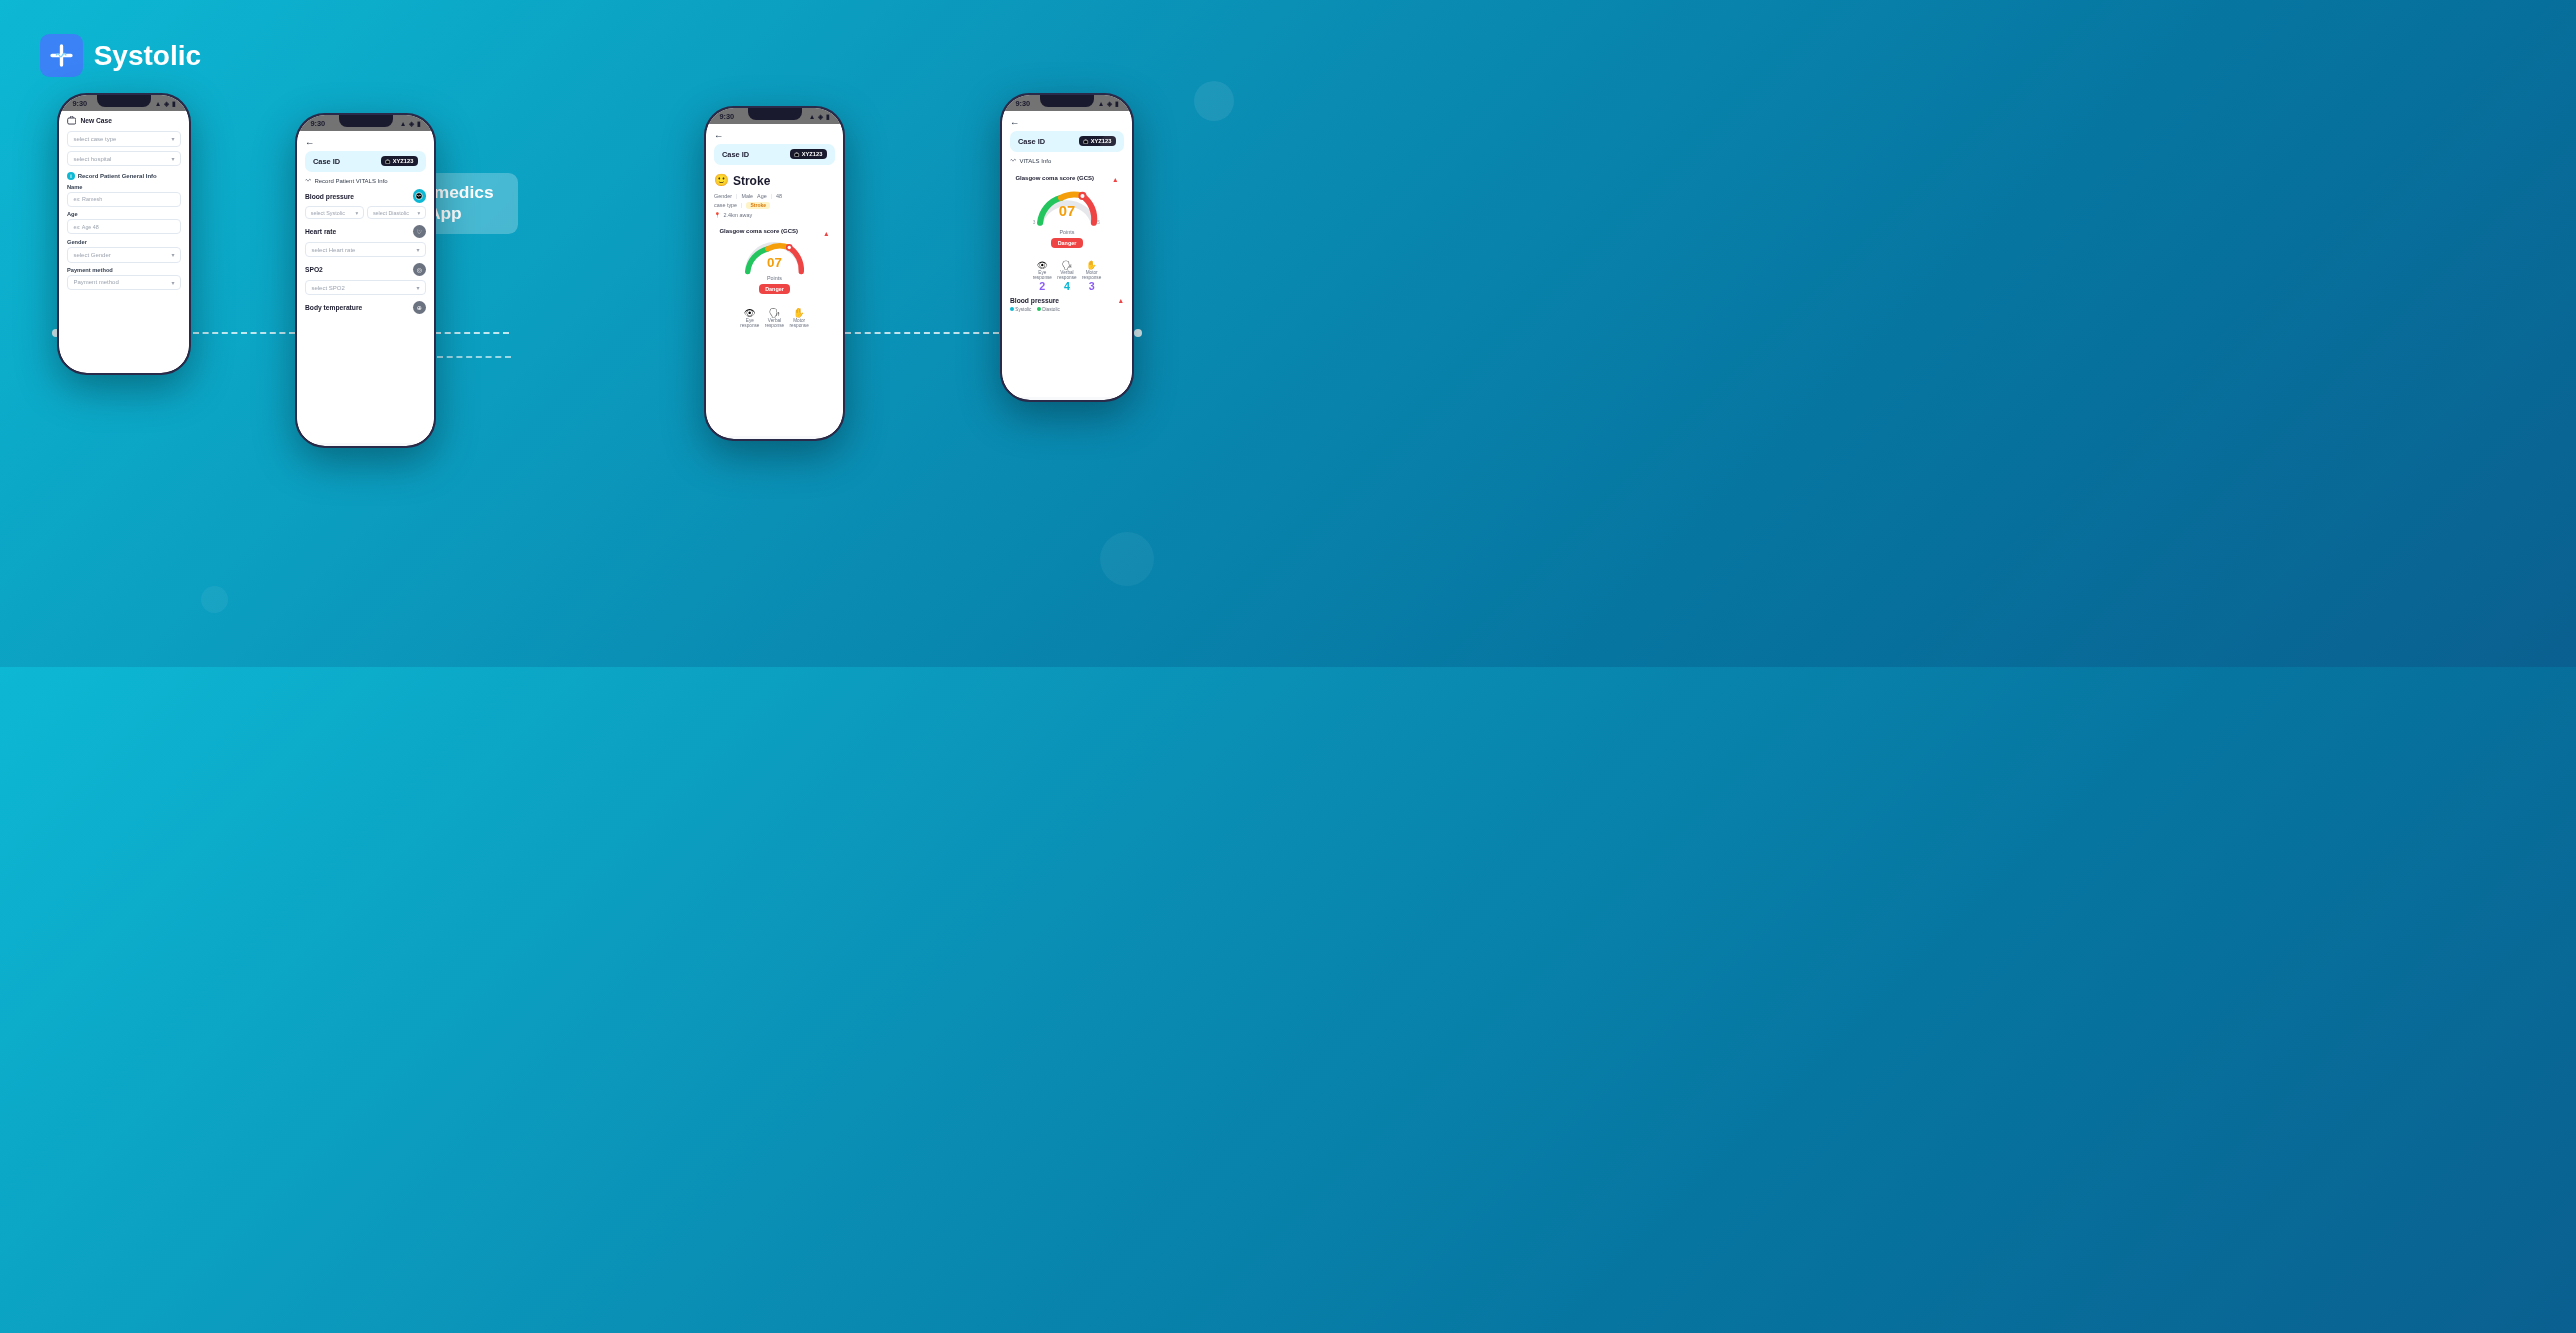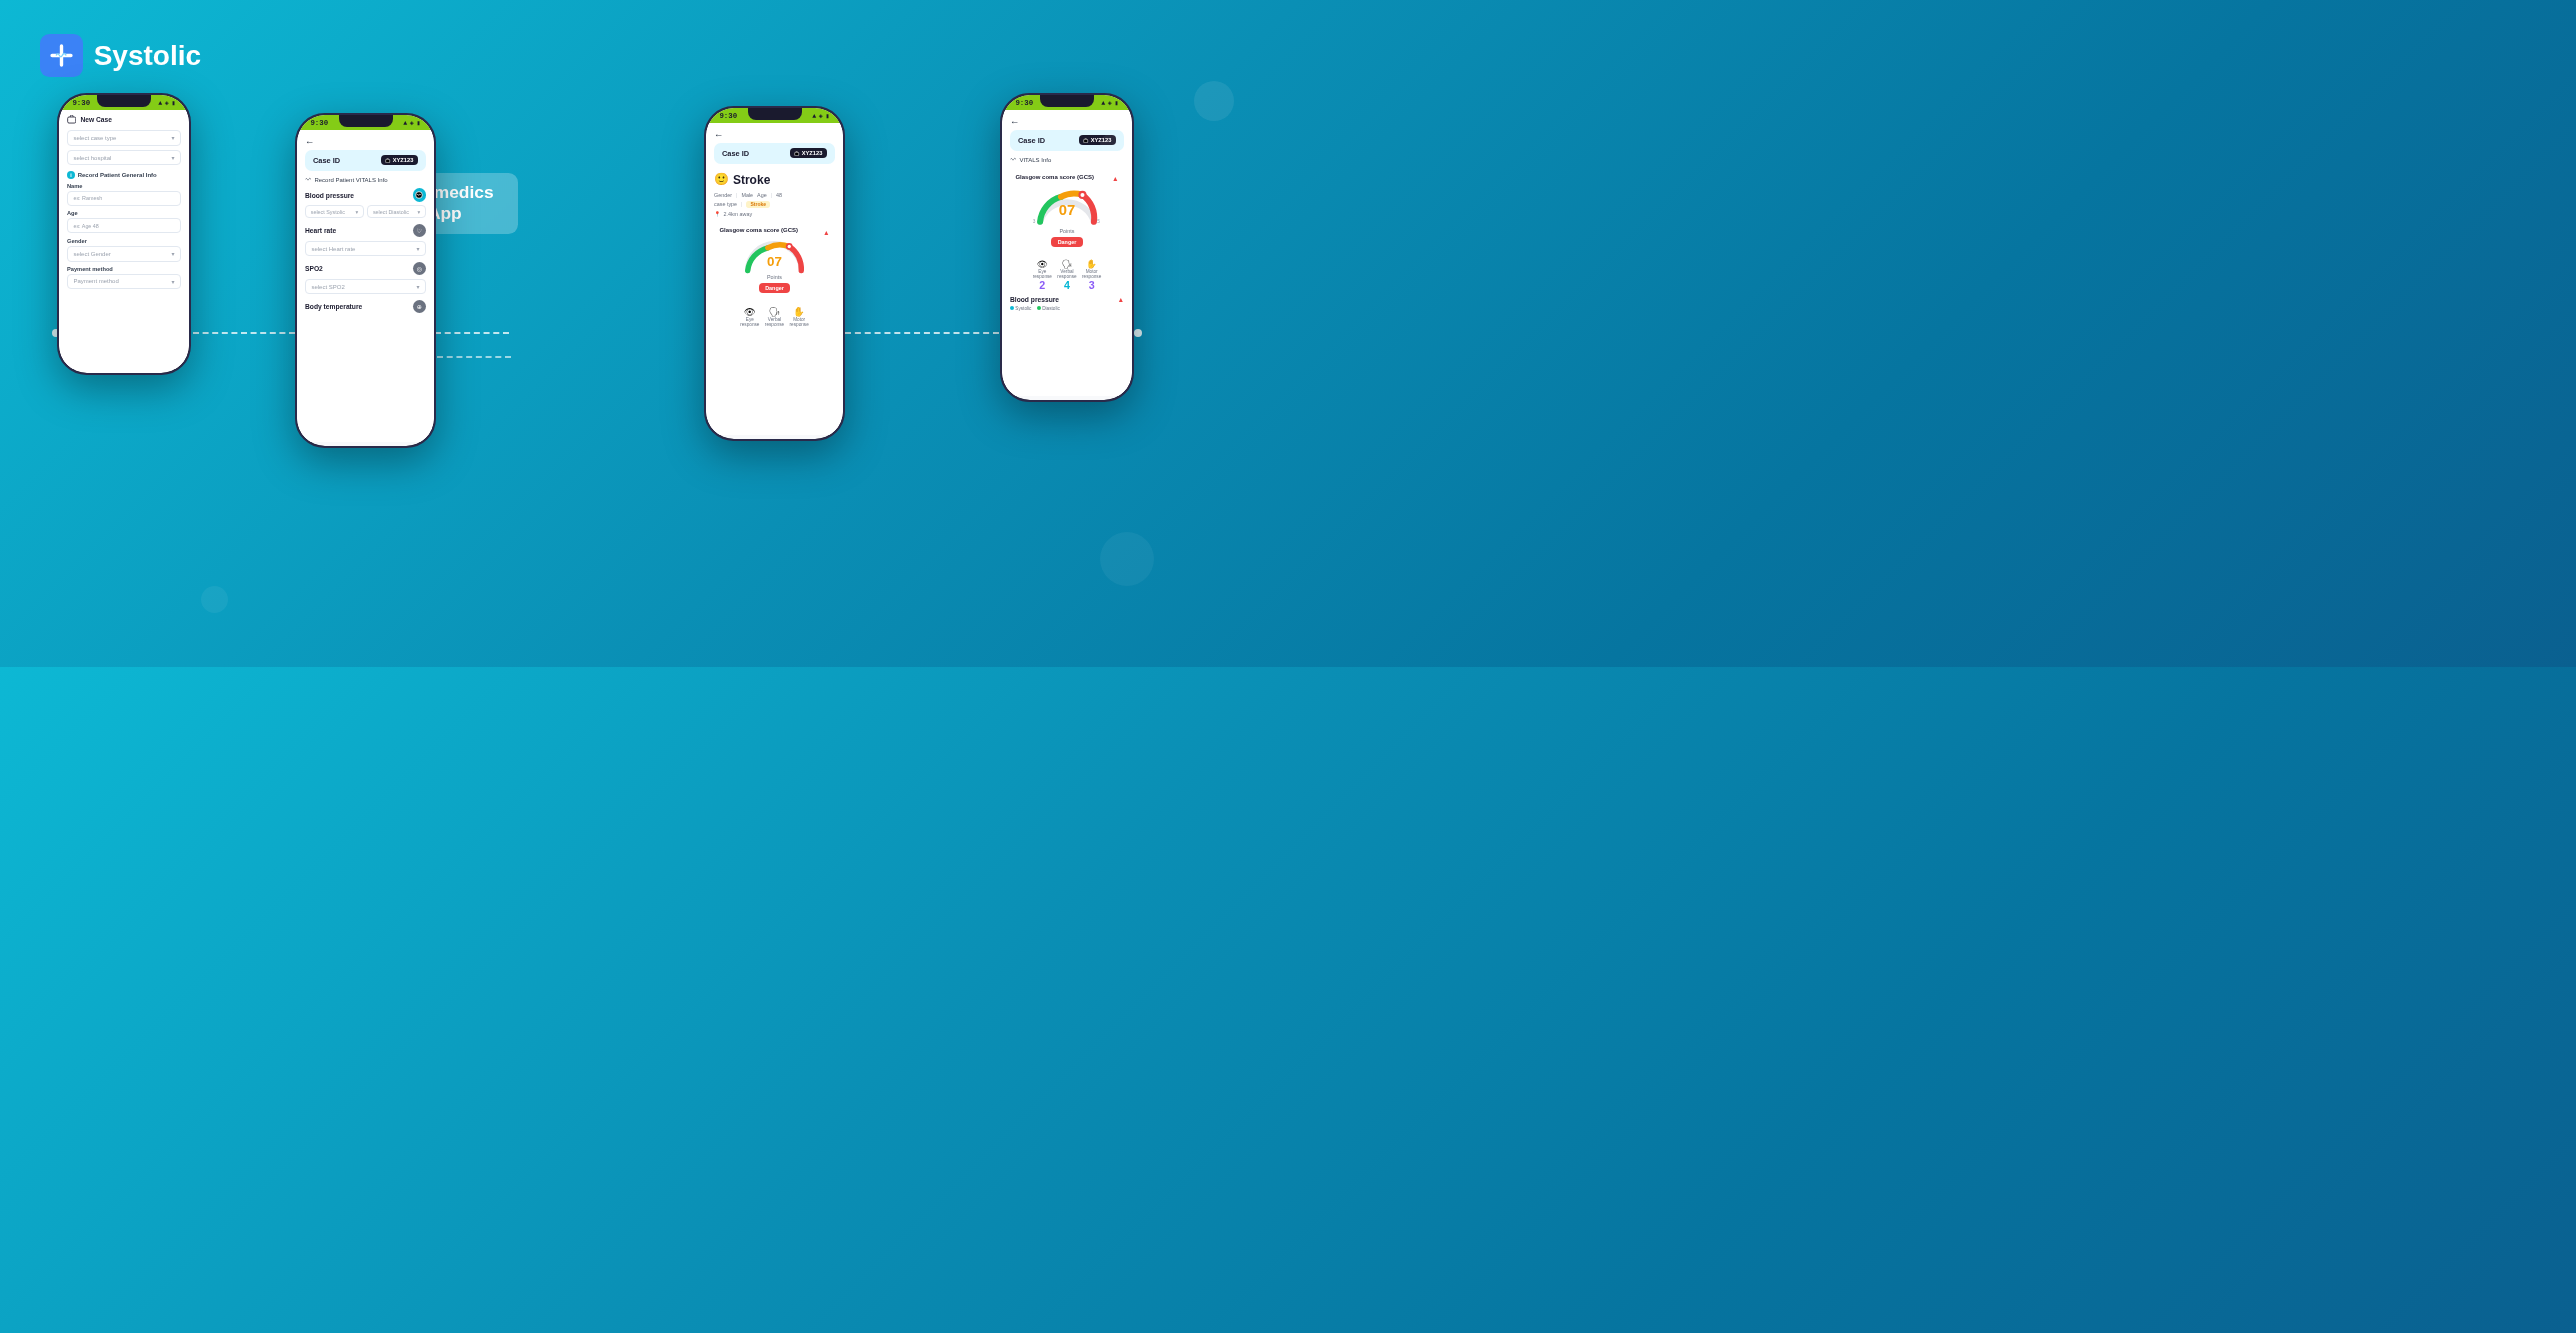--- a/index.html
+++ b/index.html
@@ -70,25 +70,24 @@
       overflow: hidden;
       position: relative;
     }
 
     
     .status-bar {
       display: flex;
       justify-content: space-between;
       align-items: center;
       padding: 4px 13.4px 2.7px;
-      background: #84cc16;
+      background: #737373;
       font-size: 7.4px;
       font-weight: 600;
       color: #1a1a2e;
-      font-family: Liberation Mono, monospace;
     }
 
     .notch {
       width: 54px;
       height: 12px;
       background: #1a1a2e;
       border-radius: 0 0 8px 8px;
       position: absolute;
       top: 0;
       left: 50%;

